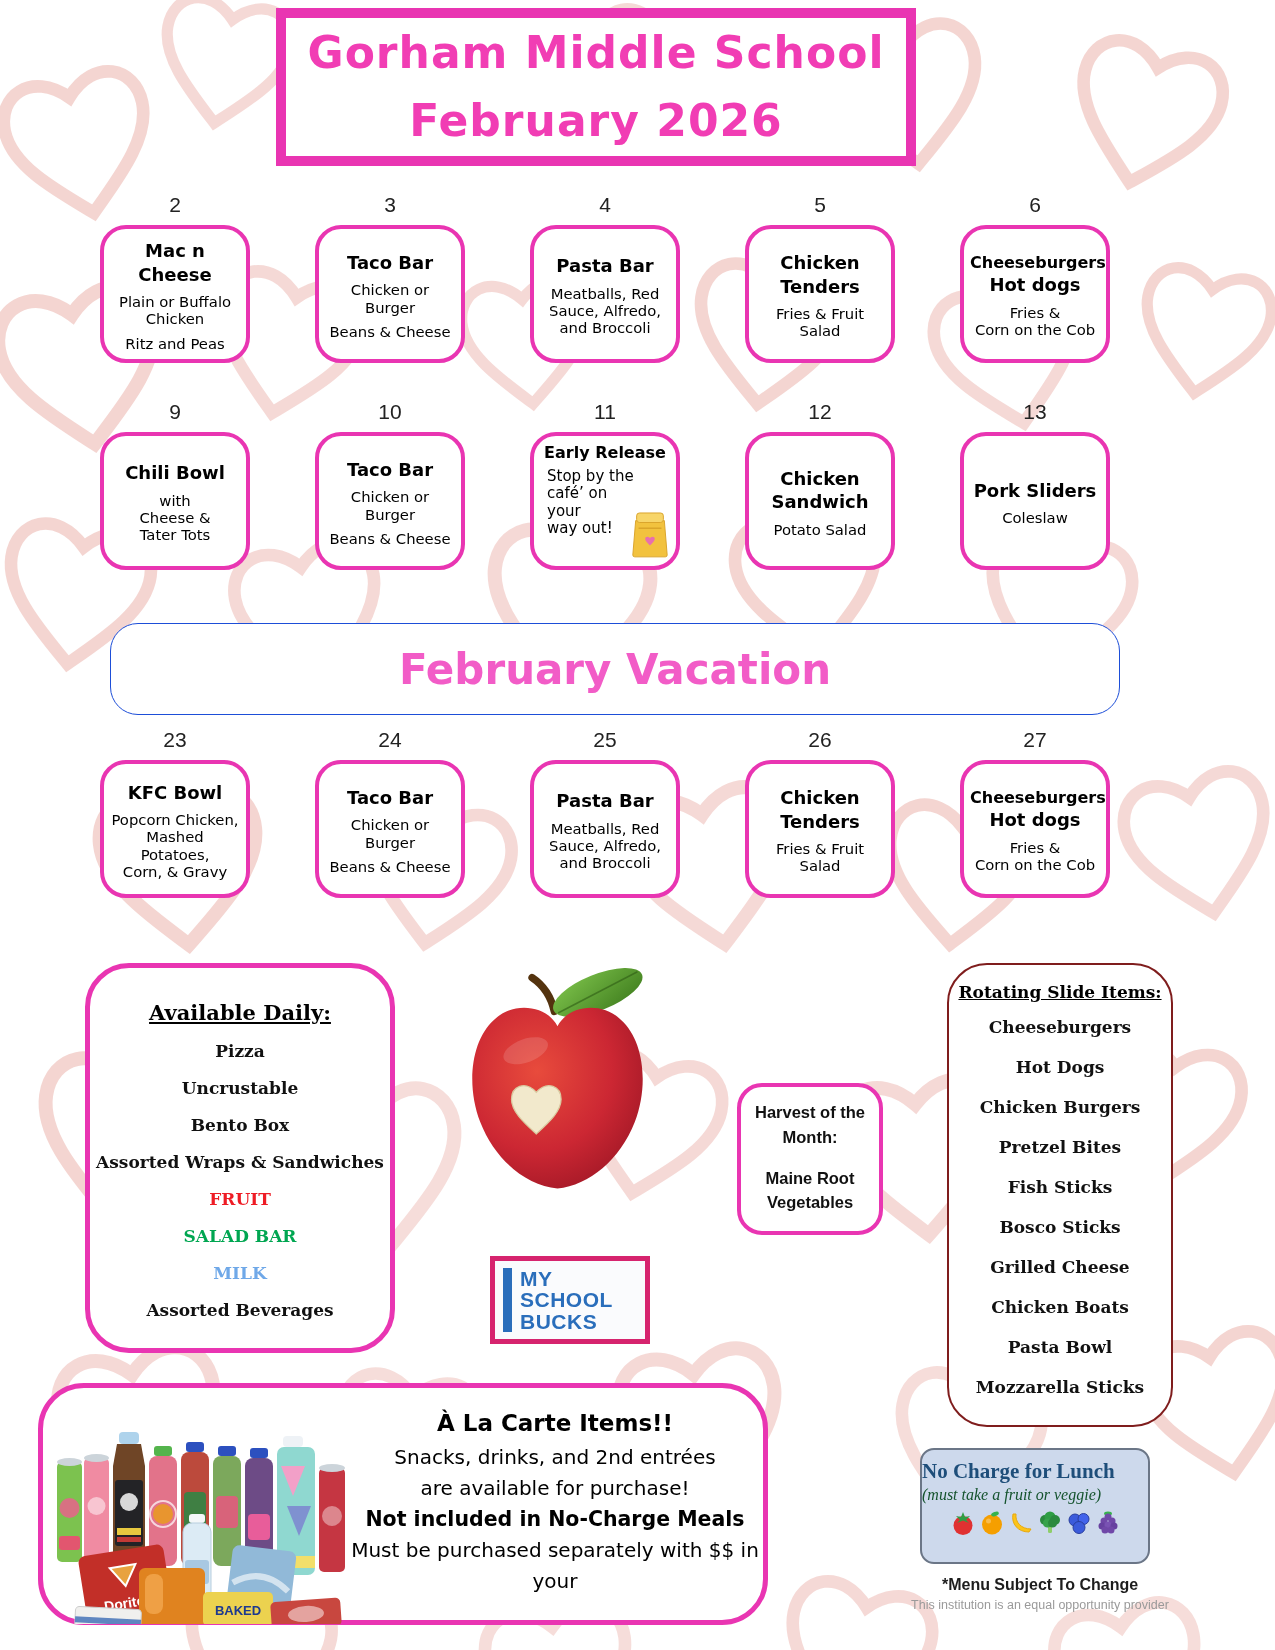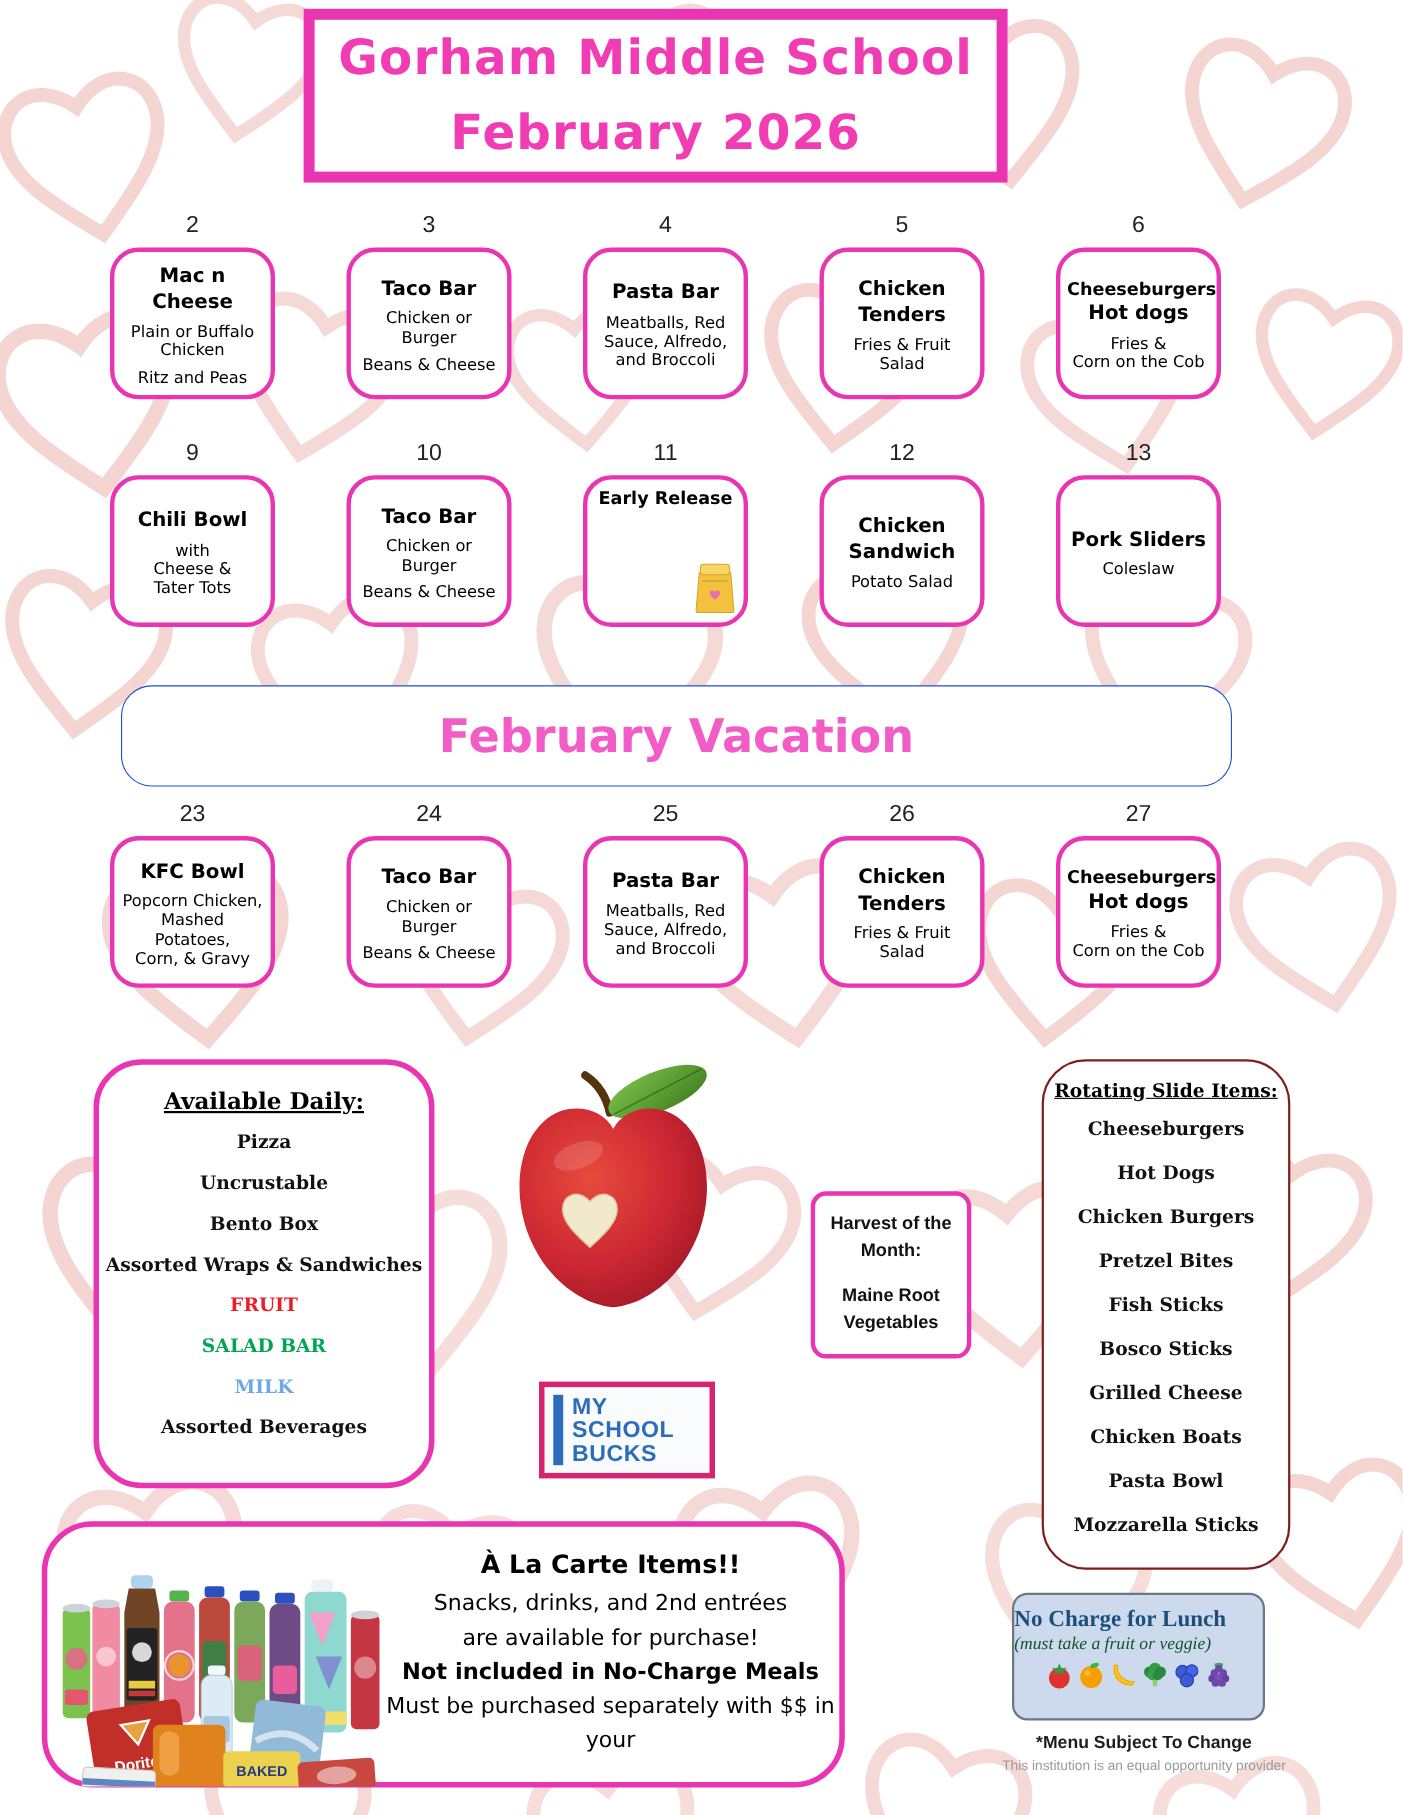--- a/index.html
+++ b/index.html
@@ -28,33 +28,33 @@
   .day-card.left .card-text{text-align:left;padding-left:7px;margin-top:4px;font-size:15px}
   .bag{position:absolute;right:5px;bottom:7px}
 
   
   .vacation{left:110px;top:623px;width:1010px;height:92px;background:#fff;border:1px solid #1d4ed8;
     border-radius:28px;display:flex;align-items:center;justify-content:center}
   .vacation-text{font-size:42px;font-weight:700;color:#f25cc7}
 
   
   .daily-box{left:85px;top:963px;width:310px;height:390px;background:#fff;border:5px solid #e935b2;
-    border-radius:44px;padding-top:20px;text-align:center;font-family:"DejaVu Serif",serif}
+    border-radius:44px;padding-top:32px;text-align:center;font-family:"DejaVu Serif",serif}
   .daily-head{font-size:21px;font-weight:700;text-decoration:underline;color:#000;margin-bottom:16px}
   .daily-item{font-size:17px;font-weight:700;margin-bottom:17px;color:#111}
 
   
   .rot-box{left:947px;top:963px;width:226px;height:464px;background:#fff;border:2px solid #7f1d1d;
     border-radius:40px;padding-top:17px;text-align:center;font-family:"DejaVu Serif",serif}
   .rot-head{font-size:17px;font-weight:700;text-decoration:underline;color:#000;margin-bottom:15px}
   .rot-item{font-size:17px;font-weight:700;margin-bottom:20px;color:#111}
 
   
   .harvest-box{left:737px;top:1083px;width:146px;height:152px;background:#fff;border:4px solid #e935b2;
-    border-radius:14px;padding-top:13px;text-align:center;font-family:"Liberation Sans",sans-serif;
+    border-radius:25px;padding-top:13px;text-align:center;font-family:"Liberation Sans",sans-serif;
     font-weight:700;font-size:16.5px;line-height:1.5;color:#111}
   .harvest-gap{height:16px}
 
   
   .apple-wrap{left:450px;top:950px;width:215px;height:265px}
 
   
   .msb{left:490px;top:1256px;width:160px;height:88px;background:#fafbfd;border:5px solid #d6246e;
     display:flex;align-items:center;padding:23px 8px;gap:8px}
   .msb-bar{width:9px;height:64px;background:#2a6ebb}
@@ -212,20 +212,24 @@
 Burger</p>
         <p class="card-text">Beans &amp; Cheese</p>
       </div>
     </div>
     <div class="day-col">
       <div class="day-num">11</div>
       <div class="day-card left">
         <div class="card-title">
           <div class="tight">Early Release</div>
         </div>
+        <p class="card-text">Stop by the
+café’ on
+your
+way out!</p>
         <svg class="bag" viewBox="0 0 44 54" width="42" height="52">
           <path d="M7 14 L37 14 L40 50 Q40 52 38 52 L6 52 Q4 52 4 50 Z" fill="#f2c23e" stroke="#d9a32a"></path>
           <rect x="8" y="6" width="28" height="10" rx="3" fill="#f7d569" stroke="#d9a32a"></rect>
           <path d="M10 22 L34 22" stroke="#d9a32a" stroke-width="1.5"></path>
           <path d="M22 40 C 19.5 37.5 17 35.5 17 33 C 17 30.8 19.6 30 22 32.2 C 24.4 30 27 30.8 27 33 C 27 35.5 24.5 37.5 22 40 Z" fill="#e86fae"></path>
         </svg>
       </div>
     </div>
     <div class="day-col">
       <div class="day-num">12</div>

